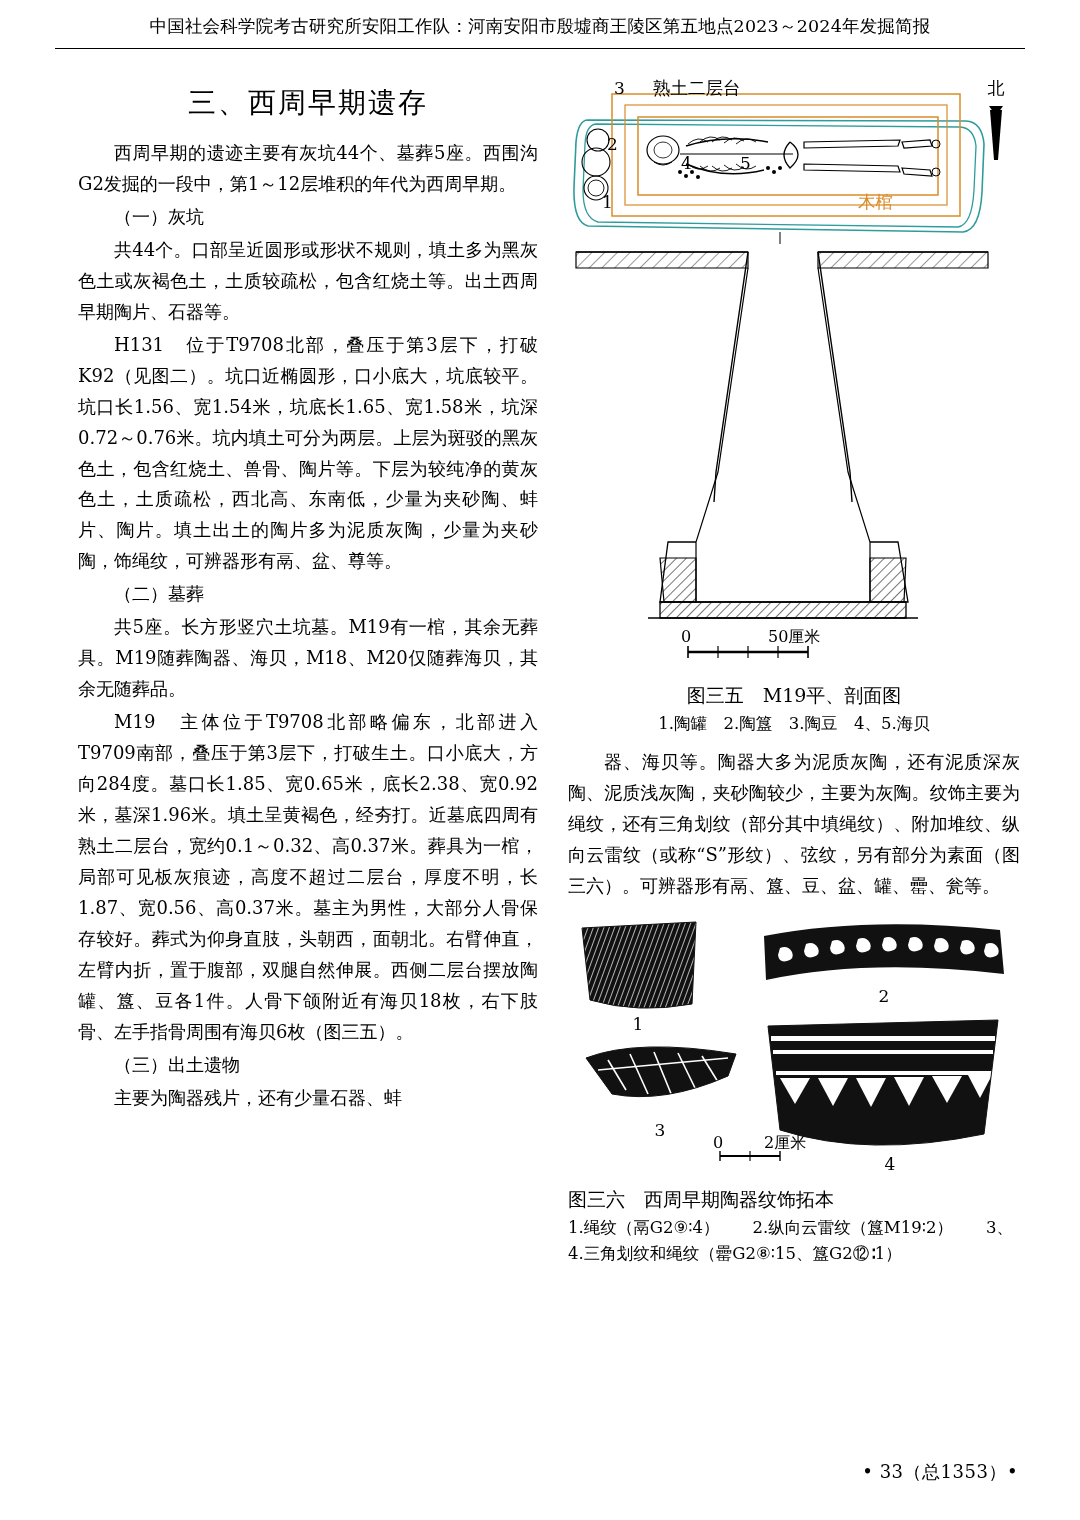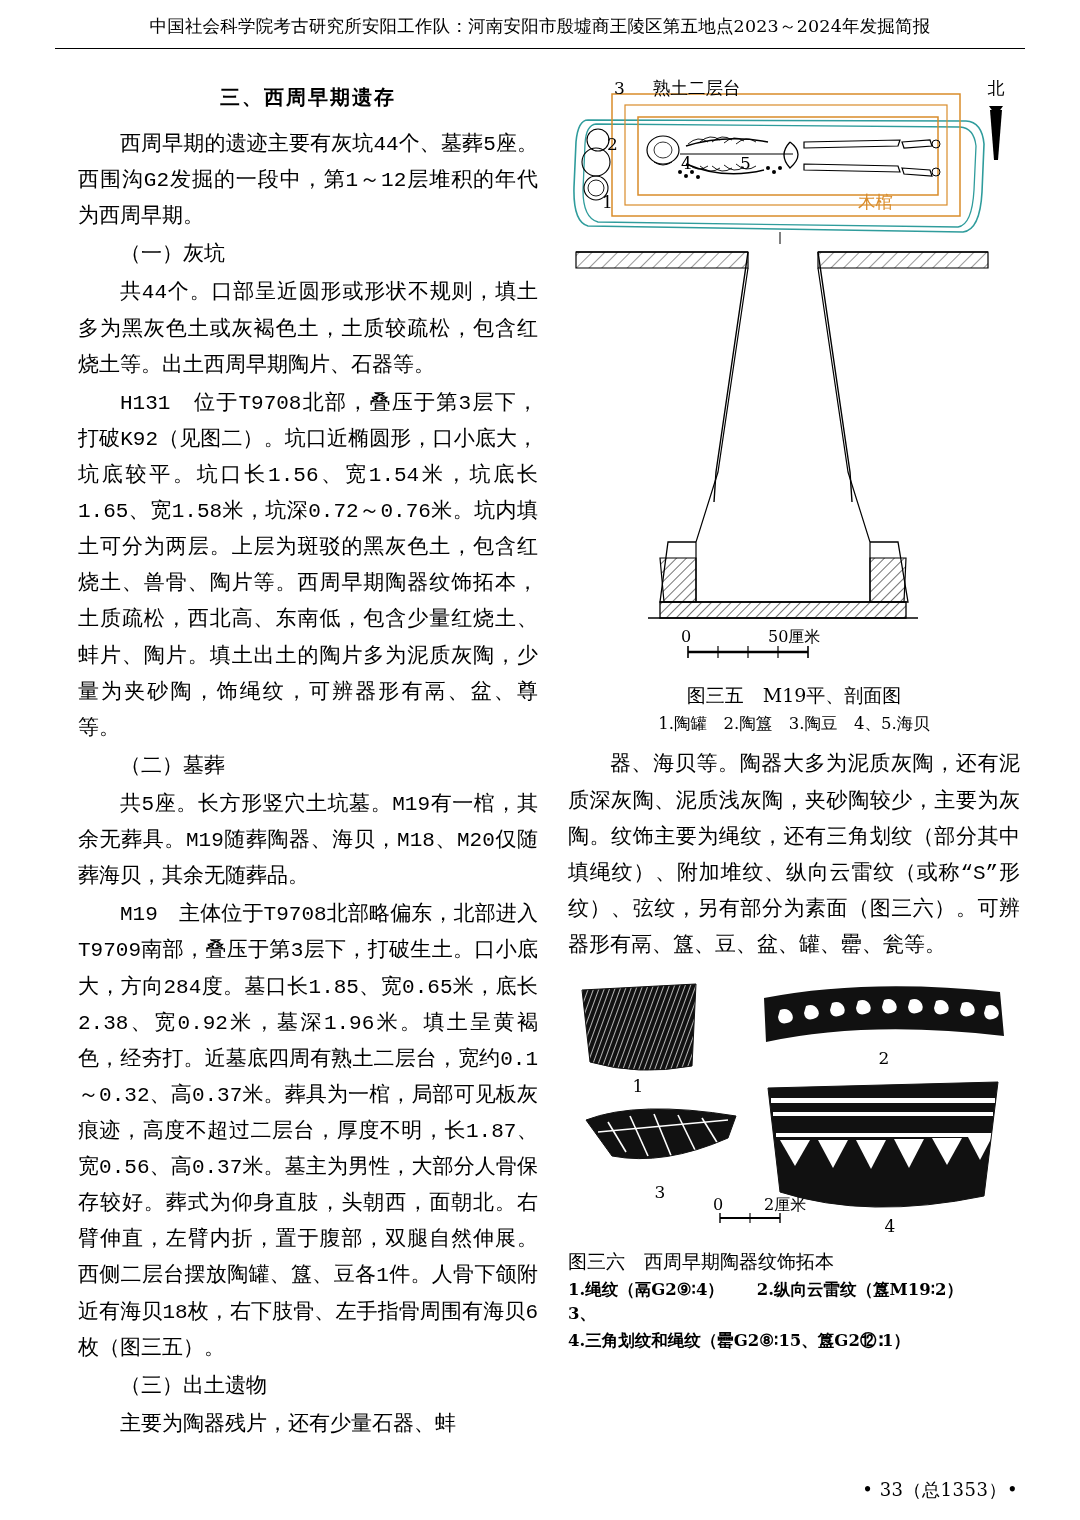--- a/index.html
+++ b/index.html
@@ -45,34 +45,33 @@
     left: 78px;
     width: 460px;
   }
   .col-right {
     position: absolute;
     top: 72px;
     left: 568px;
     width: 452px;
   }
   h2.section-title {
-    font-size: 20px;
-    font-weight: bold;
+    font-size: 28px;
+    font-weight: normal;
     margin: 12px 0 16px 0;
     text-align: center;
     letter-spacing: 2px;
   }
   p.body {
-    font-size: 21px;
+    font-size: 18px;
     line-height: 1.72;
     margin: 0 0 2px 0;
     text-align: justify;
     text-justify: inter-ideograph;
     text-indent: 2em;
-    font-family: Liberation Mono, monospace;
   }
 
   
   .fig35-wrap {
     position: relative;
     width: 452px;
     height: 600px;
   }
   .fig-caption {
     font-size: 19px;
@@ -96,46 +95,45 @@
     font-size: 19px;
     text-align: left;
     line-height: 1.5;
     margin-top: 2px;
   }
   .fig36-caption .sub {
     display: block;
     font-size: 16.5px;
     line-height: 1.5;
     margin-top: 2px;
-    font-weight: bold;
   }
   
   .footer {
     position: absolute;
-    bottom: 18px;
+    bottom: 36px;
     right: 62px;
     font-size: 18px;
     letter-spacing: 0.5px;
   }
   svg { display: block; }
 </style>
 </head>
 <body>
 
 <div class="page">
 
   <div class="running-head">中国社会科学院考古研究所安阳工作队：河南安阳市殷墟商王陵区第五地点2023～2024年发掘简报</div>
   <div class="head-rule"></div>
 
   <div class="col-left">
     <h2 class="section-title">三、西周早期遗存</h2>
     <p class="body">西周早期的遗迹主要有灰坑44个、墓葬5座。西围沟G2发掘的一段中，第1～12层堆积的年代为西周早期。</p>
     <p class="body">（一）灰坑</p>
     <p class="body">共44个。口部呈近圆形或形状不规则，填土多为黑灰色土或灰褐色土，土质较疏松，包含红烧土等。出土西周早期陶片、石器等。</p>
-    <p class="body">H131　位于T9708北部，叠压于第3层下，打破K92（见图二）。坑口近椭圆形，口小底大，坑底较平。坑口长1.56、宽1.54米，坑底长1.65、宽1.58米，坑深0.72～0.76米。坑内填土可分为两层。上层为斑驳的黑灰色土，包含红烧土、兽骨、陶片等。西周早期陶器纹饰拓本，土质疏松，西北高、东南低，包含少量红烧土、蚌片、陶片。填土出土的陶片多为泥质灰陶，少量为夹砂陶，饰绳纹，可辨器形有鬲、盆、尊等。</p>
+    <p class="body">H131　位于T9708北部，叠压于第3层下，打破K92（见图二）。坑口近椭圆形，口小底大，坑底较平。坑口长1.56、宽1.54米，坑底长1.65、宽1.58米，坑深0.72～0.76米。坑内填土可分为两层。上层为斑驳的黑灰色土，包含红烧土、兽骨、陶片等。下层为较纯净的黄灰色土，土质疏松，西北高、东南低，少量为夹砂陶、蚌片、陶片。填土出土的陶片多为泥质灰陶，少量为夹砂陶，饰绳纹，可辨器形有鬲、盆、尊等。</p>
     <p class="body">（二）墓葬</p>
     <p class="body">共5座。长方形竖穴土坑墓。M19有一棺，其余无葬具。M19随葬陶器、海贝，M18、M20仅随葬海贝，其余无随葬品。</p>
     <p class="body">M19　主体位于T9708北部略偏东，北部进入T9709南部，叠压于第3层下，打破生土。口小底大，方向284度。墓口长1.85、宽0.65米，底长2.38、宽0.92米，墓深1.96米。填土呈黄褐色，经夯打。近墓底四周有熟土二层台，宽约0.1～0.32、高0.37米。葬具为一棺，局部可见板灰痕迹，高度不超过二层台，厚度不明，长1.87、宽0.56、高0.37米。墓主为男性，大部分人骨保存较好。葬式为仰身直肢，头朝西，面朝北。右臂伸直，左臂内折，置于腹部，双腿自然伸展。西侧二层台摆放陶罐、簋、豆各1件。人骨下颌附近有海贝18枚，右下肢骨、左手指骨周围有海贝6枚（图三五）。</p>
     <p class="body">（三）出土遗物</p>
     <p class="body">主要为陶器残片，还有少量石器、蚌</p>
   </div>
 
   <div class="col-right">
 
     <div class="fig35-wrap">

